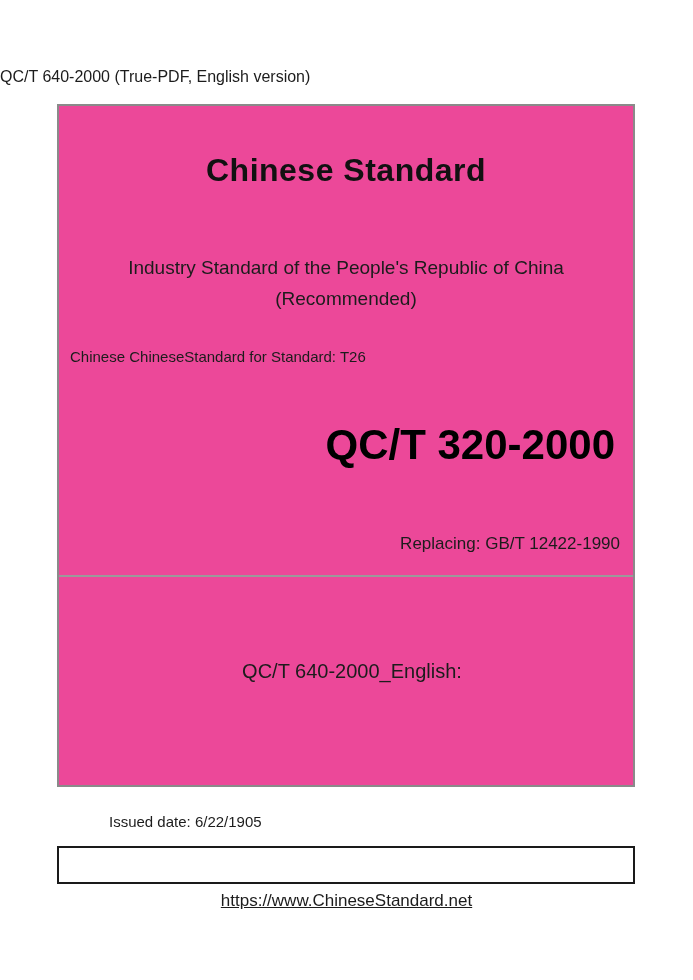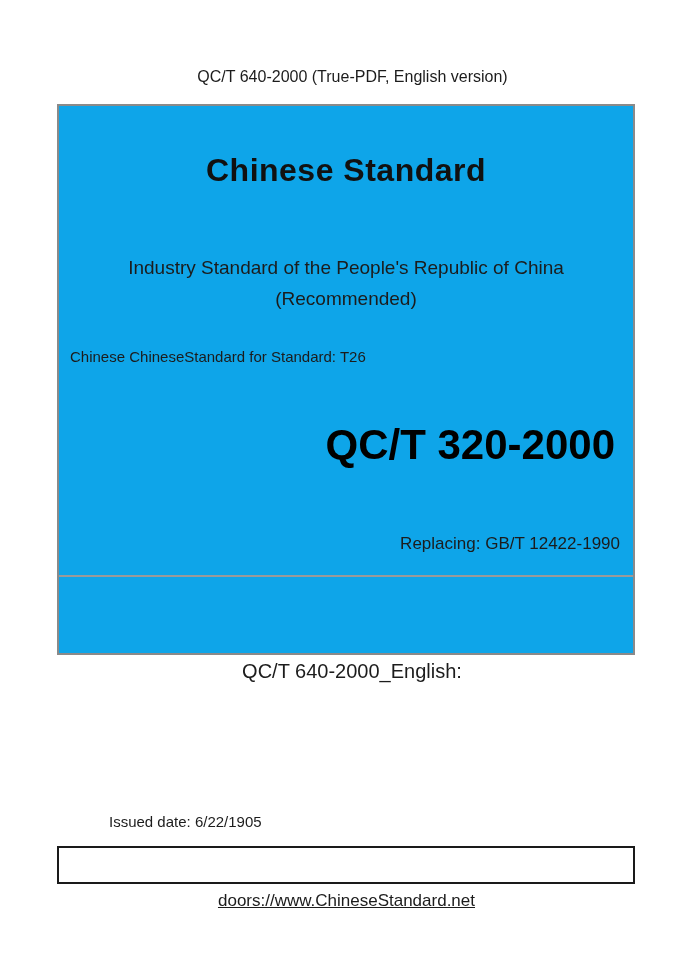--- a/index.html
+++ b/index.html
@@ -6,32 +6,32 @@
   html, body {
     width: 693px; height: 980px;
     background: #ffffff;
     font-family: "Liberation Sans", "DejaVu Sans", sans-serif;
     color: #1c1c1c;
     overflow: hidden;
   }
   .page { position: relative; width: 693px; height: 980px; background: #fff; }
 
   .doc-header {
-    position: absolute; top: 68px; left: 12px; right: 0;
-    text-align: center;
+    position: absolute; top: 68px; left: 0; right: 0;
+    text-align: left;
     font-size: 16px;
     color: #1c1c1c;
   }
 
   .cover-box {
     position: absolute;
     left: 57px; top: 104px;
-    width: 578px; height: 551px;
+    width: 578px; height: 683px;
     border: 2px solid #8a8a8a;
-    background: #0ea5e9;
+    background: #ec4899;
   }
 
   .brand-title {
     position: absolute; top: 46px; left: 0; right: 0;
     text-align: center;
     font-size: 32px; font-weight: bold;
     color: #111;
     letter-spacing: 0.5px;
   }
 
@@ -136,16 +136,16 @@
       <div>QC/T 640-2000_English:</div>
     </div>
 
     <div class="issued-date">Issued date: 6/22/1905</div>
 
   </div>
 
   <div class="notes-box"></div>
 
   <div class="doc-footer">
-    <a href="#">doors://www.ChineseStandard.net</a>
+    <a href="#">https://www.ChineseStandard.net</a>
   </div>
 
 </div>
 
 </body></html>

